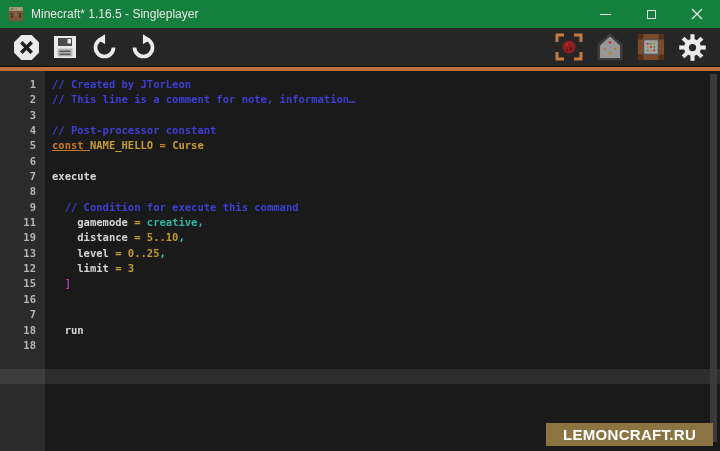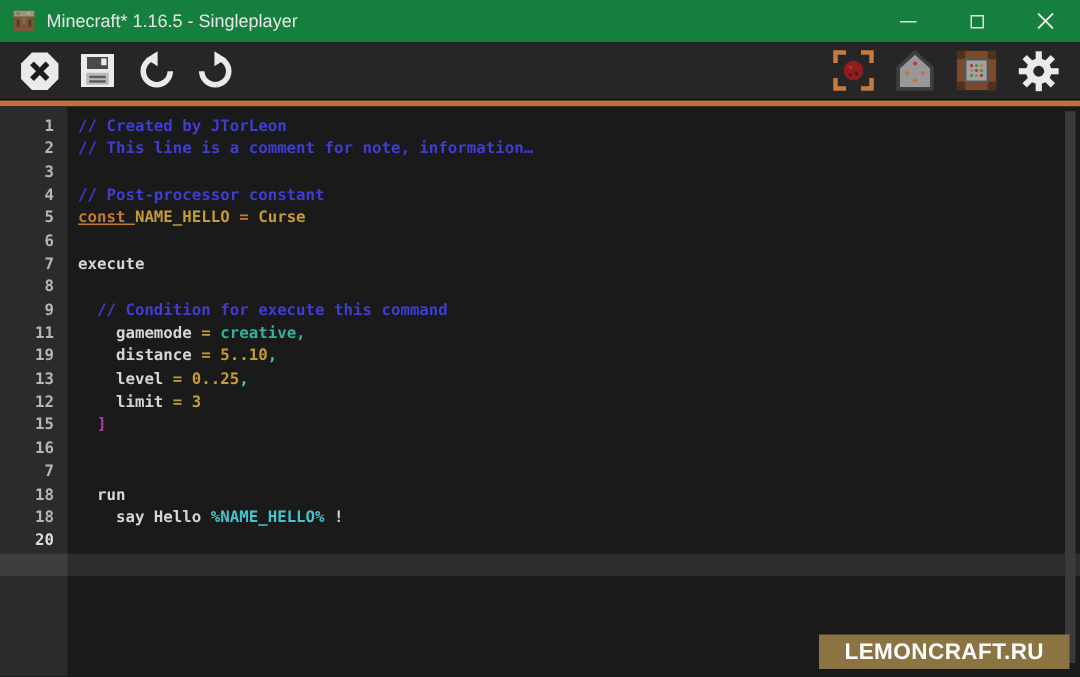--- a/index.html
+++ b/index.html
@@ -237,24 +237,19 @@
       </div>
       <div class="row">
         <div class="num">7</div>
       </div>
       <div class="row">
         <div class="num">18</div>
         <div class="code"><span style="color: rgb(214, 214, 214);">  run</span></div>
       </div>
       <div class="row">
         <div class="num">18</div>
-        <div class="code"><span style="color: rgb(214, 214, 214);">    say Hello </span><span style="color: rgb(70, 194, 205);">%NAME_HELLO%</span><span style="color: rgb(214, 214, 214);"> !</span></div>
-      </div>
-      <div class="row active">
-        <div class="num">20</div>
-        <div class="code"></div>
       </div>
     </div>
   <div class="scrollbar"></div>
   <div class="watermark">
     <span>LEMONCRAFT.RU</span>
   </div>
 </div>
 
 </body></html>

